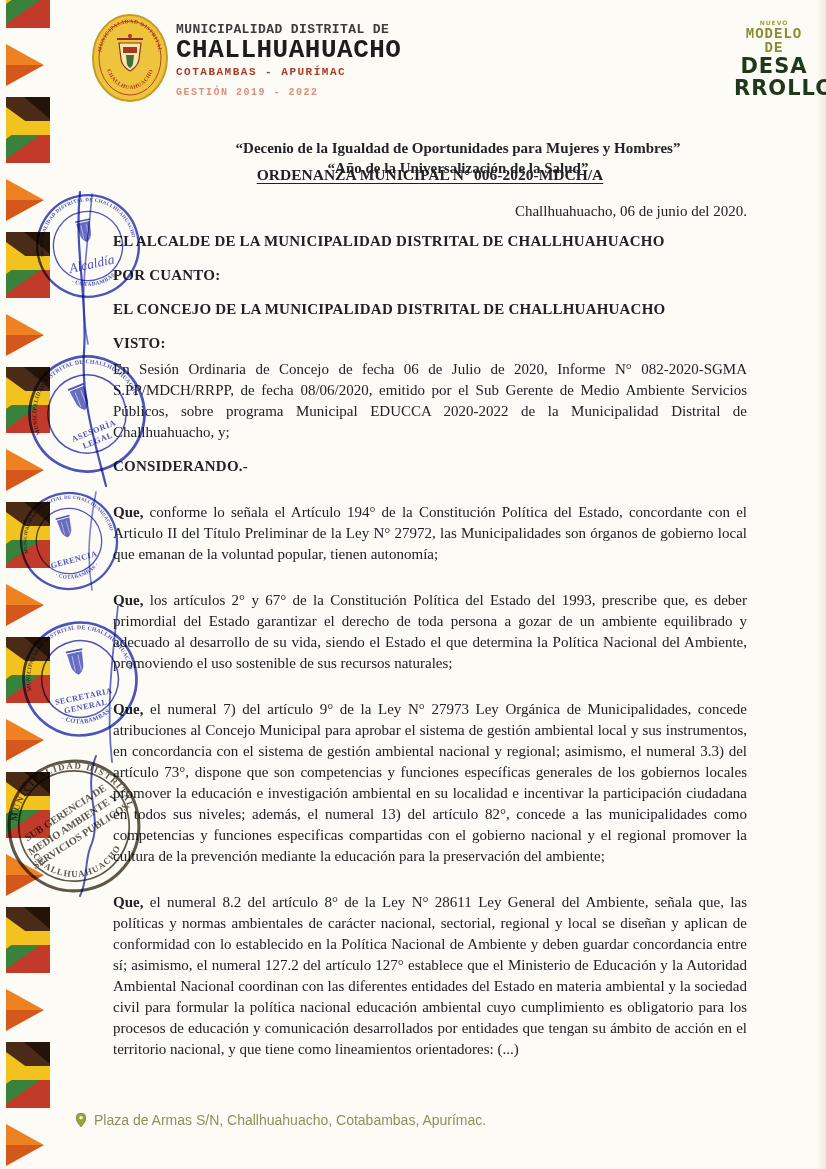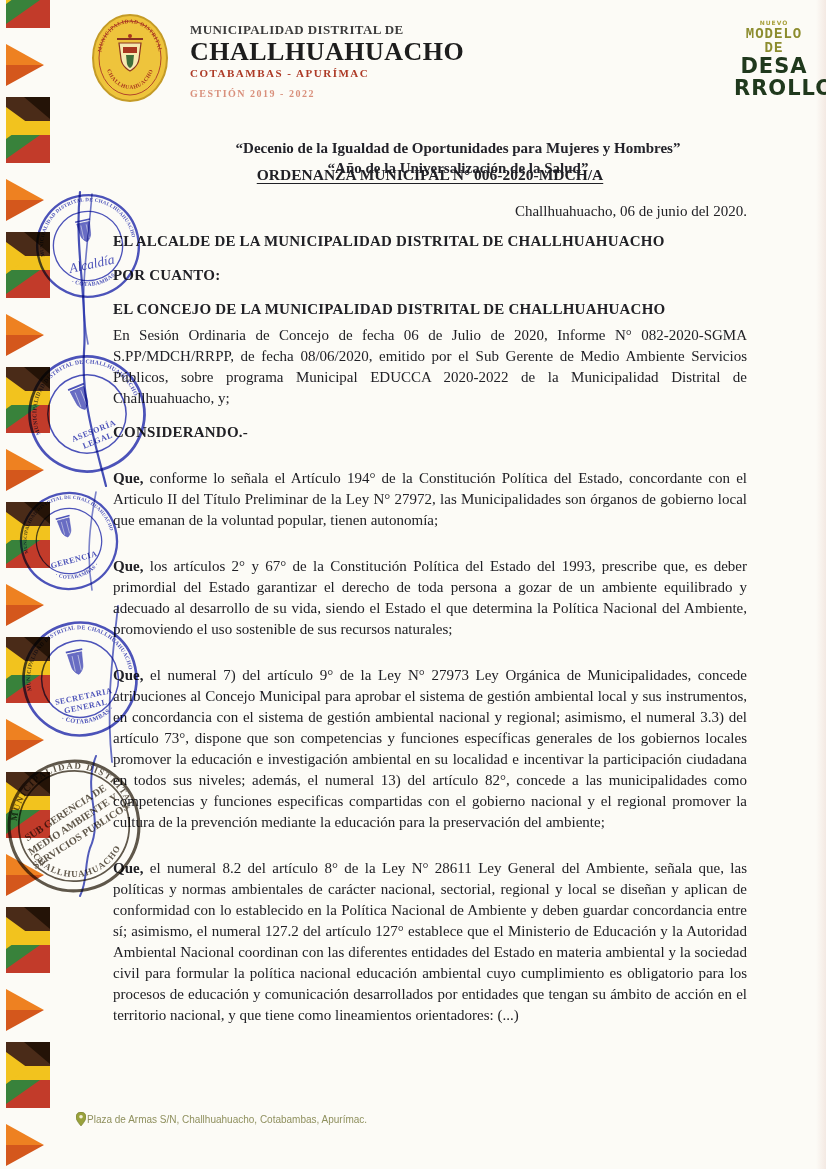--- a/index.html
+++ b/index.html
@@ -6,21 +6,21 @@
   body{width:826px;height:1169px;background:#e9e7e2;font-family:"Liberation Serif",serif;}
   .page{position:relative;width:826px;height:1169px;background:#fcfbf6;overflow:hidden;}
   .page::after{content:"";position:absolute;top:0;right:0;width:10px;height:100%;
     background:linear-gradient(to right,rgba(0,0,0,0),rgba(205,150,140,0.18));pointer-events:none;}
 
   
   .edge-strip{position:absolute;left:0;top:0;width:58px;height:1169px;z-index:1;}
 
   
   .seal{position:absolute;left:90px;top:13px;width:80px;height:90px;z-index:2;}
-  .org{position:absolute;left:190px;top:22px;z-index:2;font-family:Liberation Serif, serif;}
+  .org{position:absolute;left:176px;top:22px;z-index:2;font-family:Liberation Mono, monospace;}
   .org-line1{font-size:13px;font-weight:bold;color:#3c3c3c;letter-spacing:.4px;}
   .org-name{font-size:26px;font-weight:900;color:#1d1d1d;letter-spacing:.5px;line-height:1.05;}
   .org-loc{font-size:11px;font-weight:bold;color:#ad3a26;letter-spacing:1.5px;margin-top:2px;}
   .org-term{font-size:10px;font-weight:bold;color:#d9907c;letter-spacing:1.5px;margin-top:9px;}
   .brand{position:absolute;right:12px;top:20px;width:80px;text-align:center;z-index:2;
     font-family:"DejaVu Sans",sans-serif;line-height:1;}
   .brand-s1{font-size:6px;font-weight:bold;color:#a8a03b;letter-spacing:1px;}
   .brand-s2{font-size:14px;font-weight:900;color:#8c8c2e;letter-spacing:1px;margin-top:1px;font-family:Liberation Mono, monospace;}
   .brand-b{font-size:21px;font-weight:900;color:#20391d;letter-spacing:1px;margin-top:1px;
     transform:scaleY(1.05);}
@@ -39,22 +39,22 @@
   .mt-lg{margin-top:9px;}
   .para{margin-top:25px;}
   .lead{font-weight:bold;}
   .visto-p{margin-top:5px;}
 
   
   .stamps-layer .stamp{position:absolute;z-index:3;mix-blend-mode:multiply;opacity:.85;}
   .sig-layer{position:absolute;left:0;top:0;width:826px;height:1169px;z-index:4;
     pointer-events:none;mix-blend-mode:multiply;}
 
-  footer{position:absolute;left:76px;top:1112px;z-index:2;display:flex;align-items:center;gap:1px;
-    font-family:"Liberation Sans",sans-serif;font-size:10px;color:#8f905e;text-align:right;}
+  footer{position:absolute;left:76px;top:1112px;z-index:2;display:flex;align-items:center;gap:8px;
+    font-family:"Liberation Sans",sans-serif;font-size:14px;color:#8f905e;text-align:right;}
 </style>
 </head>
 <body>
 
 <div class="page">
 
   <div class="edge-strip" id="edge-strip"><svg width="58" height="1169" viewBox="0 0 58 1169">
         <rect x="6" y="-38" width="44" height="24" fill="#4a2b18"></rect>
         <polygon points="24,-38 50,-38 50,-16" fill="#241307"></polygon>
         <rect x="6" y="-14" width="44" height="14" fill="#f2c31e"></rect>
@@ -170,20 +170,21 @@
     <div class="motto">“Año de la Universalización de la Salud”</div>
   </div>
 
   <div class="content">
     <div class="doc-title"><span>ORDENANZA MUNICIPAL N° 006-2020-MDCH/A</span></div>
     <div class="dateline">Challhuahuacho, 06 de junio del 2020.</div>
 
     <div class="hd mt-lg">EL ALCALDE DE LA MUNICIPALIDAD DISTRITAL DE CHALLHUAHUACHO</div>
     <div class="hd mt">POR CUANTO:</div>
     <div class="hd mt">EL CONCEJO DE LA MUNICIPALIDAD DISTRITAL DE CHALLHUAHUACHO</div>
+    <div class="hd mt">VISTO:</div>
     <div class="visto-p">En Sesión Ordinaria de Concejo de fecha 06 de Julio de 2020, Informe N° 082-2020-SGMA S.PP/MDCH/RRPP, de fecha 08/06/2020, emitido por el Sub Gerente de Medio Ambiente Servicios Públicos, sobre programa Municipal EDUCCA 2020-2022 de la Municipalidad Distrital de Challhuahuacho, y;</div>
 
     <div class="hd mt">CONSIDERANDO.-</div>
 
     <p class="para"><span class="lead">Que,</span> <span>conforme lo señala el Artículo 194° de la Constitución Política del Estado, concordante con el Articulo II del Título Preliminar de la Ley N° 27972, las Municipalidades son órganos de gobierno local que emanan de la voluntad popular, tienen autonomía;</span></p>
     <p class="para"><span class="lead">Que,</span> <span>los artículos 2° y 67° de la Constitución Política del Estado del 1993, prescribe que, es deber primordial del Estado garantizar el derecho de toda persona a gozar de un ambiente equilibrado y adecuado al desarrollo de su vida, siendo el Estado el que determina la Política Nacional del Ambiente, promoviendo el uso sostenible de sus recursos naturales;</span></p>
     <p class="para"><span class="lead">Que,</span> <span>el numeral 7) del artículo 9° de la Ley N° 27973 Ley Orgánica de Municipalidades, concede atribuciones al Concejo Municipal para aprobar el sistema de gestión ambiental local y sus instrumentos, en concordancia con el sistema de gestión ambiental nacional y regional; asimismo, el numeral 3.3) del artículo 73°, dispone que son competencias y funciones específicas generales de los gobiernos locales promover la educación e investigación ambiental en su localidad e incentivar la participación ciudadana en todos sus niveles; además, el numeral 13) del artículo 82°, concede a las municipalidades como competencias y funciones especificas compartidas con el gobierno nacional y el regional promover la cultura de la prevención mediante la educación para la preservación del ambiente;</span></p>
     <p class="para"><span class="lead">Que,</span> <span>el numeral 8.2 del artículo 8° de la Ley N° 28611 Ley General del Ambiente, señala que, las políticas y normas ambientales de carácter nacional, sectorial, regional y local se diseñan y aplican de conformidad con lo establecido en la Política Nacional de Ambiente y deben guardar concordancia entre sí; asimismo, el numeral 127.2 del artículo 127° establece que el Ministerio de Educación y la Autoridad Ambiental Nacional coordinan con las diferentes entidades del Estado en materia ambiental y la sociedad civil para formular la política nacional educación ambiental cuyo cumplimiento es obligatorio para los procesos de educación y comunicación desarrollados por entidades que tengan su ámbito de acción en el territorio nacional, y que tiene como lineamientos orientadores: (...)</span></p>
   </div>
 

